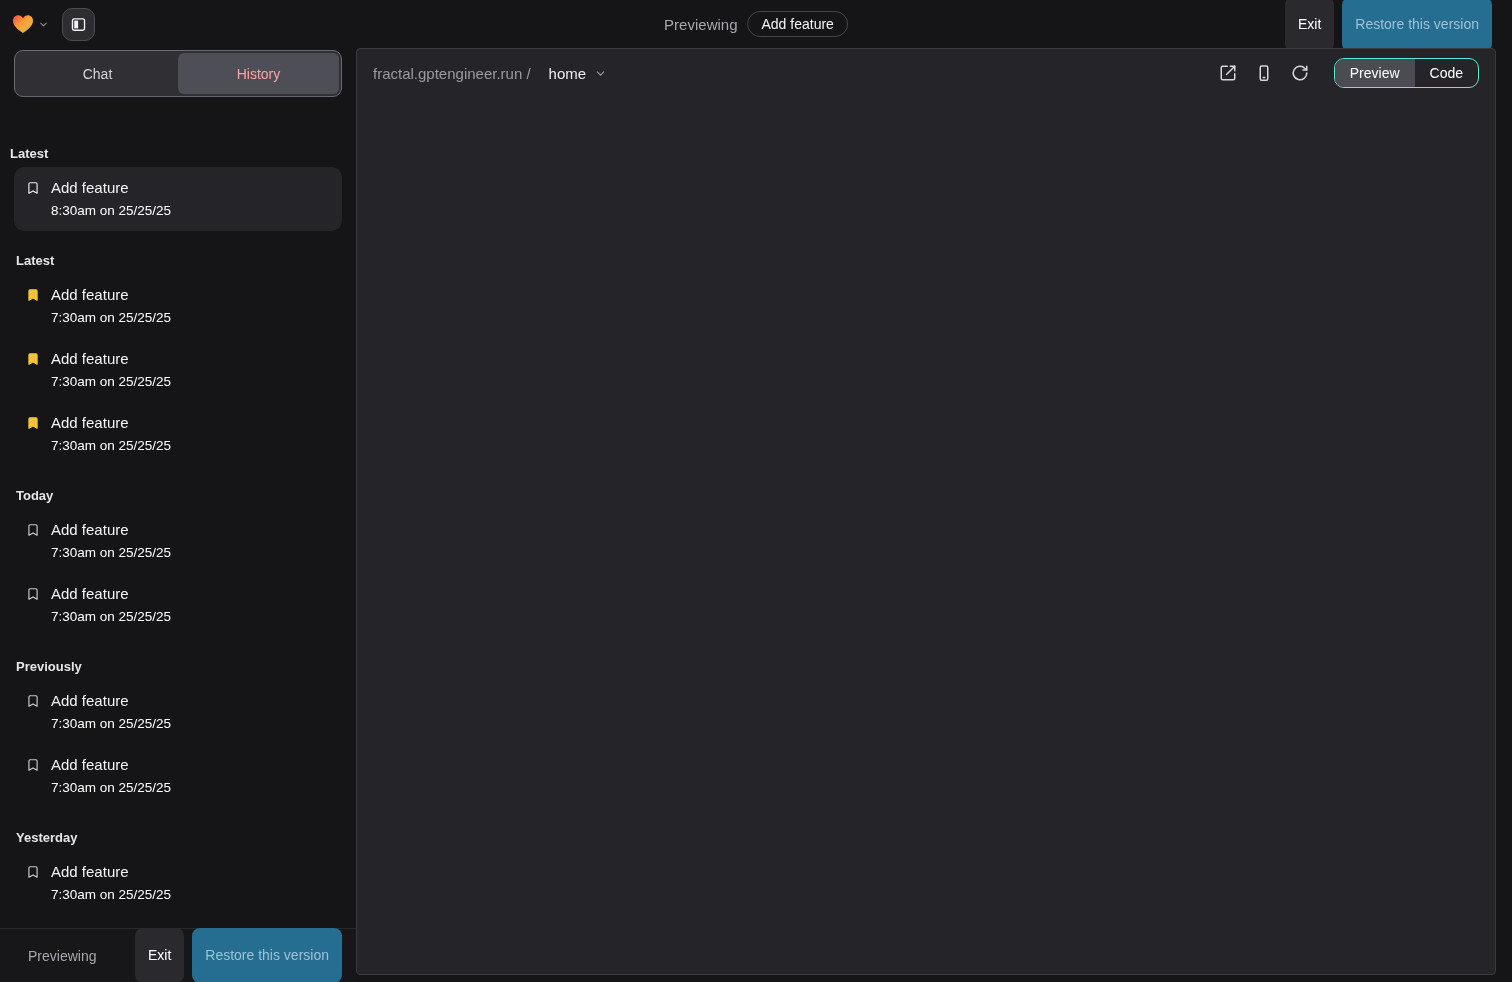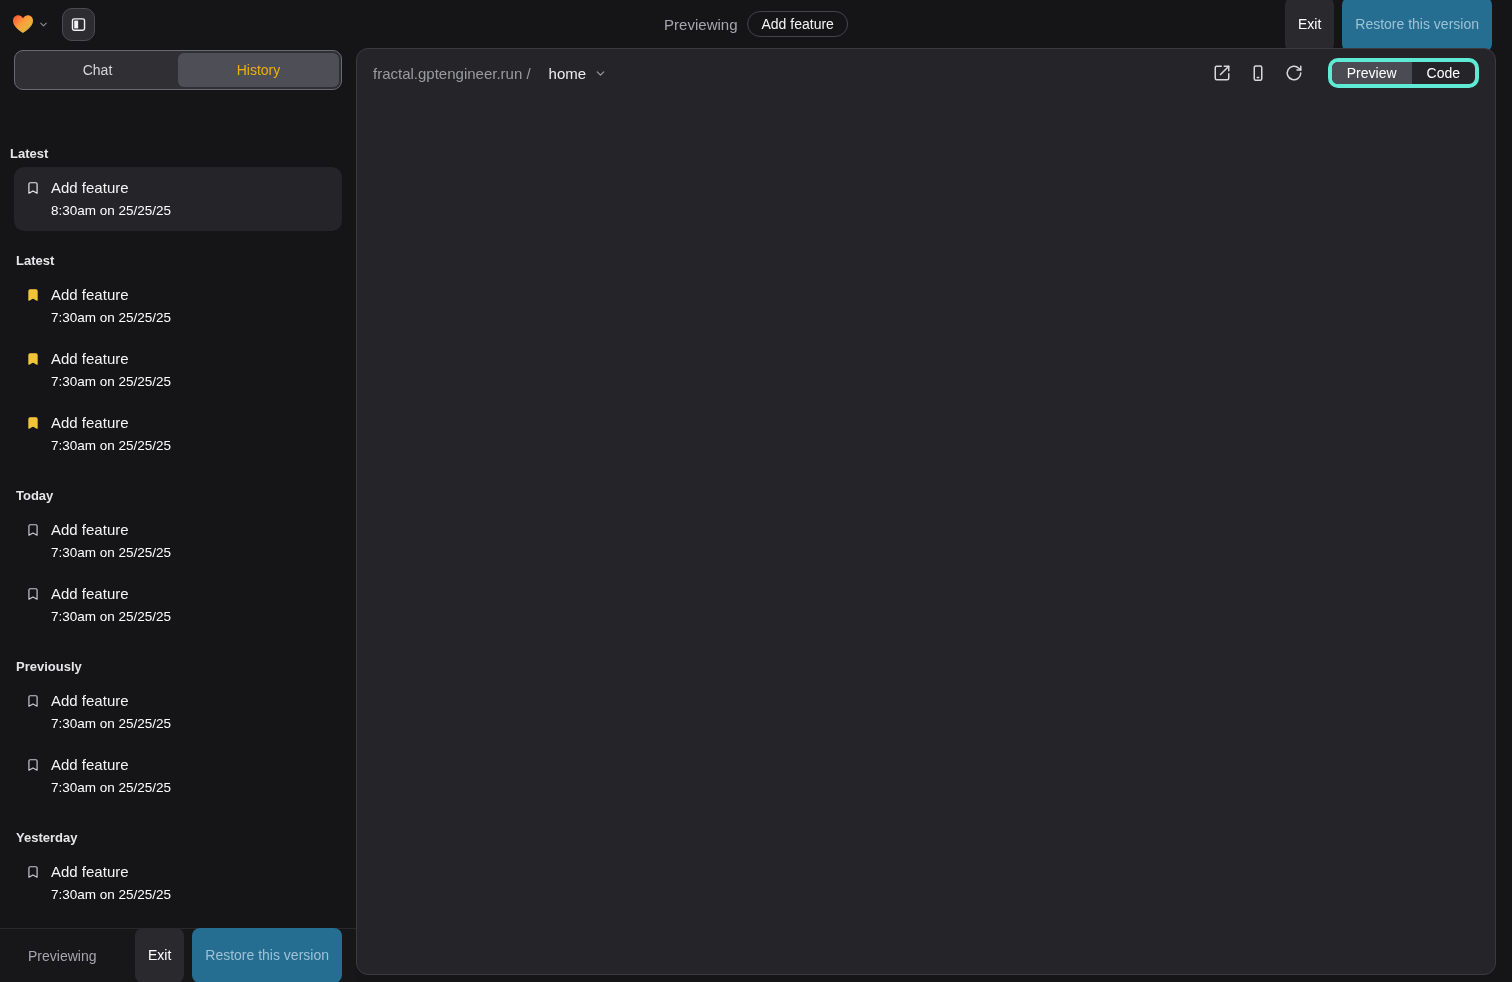--- a/index.html
+++ b/index.html
@@ -32,28 +32,28 @@
     color:#f4f4f5; font-size:14px; font-weight:500; background:transparent;
   }
   .topbar-right { position:absolute; right:20px; top:0; height:48px; display:flex; align-items:center; gap:8px; }
   .btn { border:none; border-radius:8px; font-size:14px; font-family:inherit; padding:19px 13px; cursor:pointer; line-height:17px; }
   .btn-dark { background:#29292e; color:#ffffff; }
   .btn-blue { background:#256e91; color:#9dc2d6; }
 
   
   .sidebar { position:absolute; left:0; top:48px; width:356px; bottom:0; }
   .tabs {
-    margin:2px 14px 0; height:40px; display:flex; padding:2px;
+    margin:2px 14px 0; height:47px; display:flex; padding:2px;
     background:#2f2f34; border:1px solid #696972; border-radius:9px;
   }
   .tab {
     flex:1; display:flex; align-items:center; justify-content:center;
     font-size:14px; color:#d6d6da; border-radius:6px; cursor:pointer; font-weight:500;
   }
-  .tab.active { background:#4e4e56; color:#eab308; }
+  .tab.active { background:#4e4e56; color:#fca5a5; }
 
   .history-list { position:absolute; top:86px; left:0; right:0; bottom:54px; overflow:hidden; }
   .section-label { margin:22px 16px 6px; font-size:13px; font-weight:600; color:#e6e6e9; }
   .history-list .section-label:first-child { margin-top:12px;margin-left:10px; }
   .hist-item {
     display:flex; align-items:flex-start; gap:11px;
     margin:0 14px; padding:10px 12px; border-radius:10px; cursor:pointer;
   }
   .hist-item.highlighted { background:#242429; }
   .hi-icon { flex:0 0 auto; padding-top:3px; color:#c9c9cf; }
@@ -66,31 +66,31 @@
     position:absolute; left:0; bottom:0; width:356px; height:54px;
     background:#17171a; border-top:1px solid rgba(255,255,255,0.08);
     display:flex; align-items:center; padding:0 14px; gap:8px;
   }
   .sidebar-footer .previewing-text { font-size:14px; margin-left:14px; }
   .sidebar-footer .btn-dark { margin-left:auto; }
 
   
   .preview-panel {
     position:absolute; left:356px; top:48px; right:16px; bottom:7px;
-    background:#252529; border:1px solid #3a3a40; border-radius:12px;
+    background:#252529; border:1px solid #3a3a40; border-radius:4px;
   }
   .panel-header { display:flex; align-items:center; height:48px; padding:0 16px; }
   .url-group { display:flex; align-items:center; gap:7px; font-size:15px; cursor:pointer; }
   .url-prefix { color:#9a9aa2; }
   .url-page { color:#ececf0; font-weight:500;margin-left:11px; }
   .url-chevron { color:#9a9aa2; margin-left:1px; }
   .panel-header-right { margin-left:auto; display:flex; align-items:center; gap:8px; }
   .icon-btn { width:28px; height:28px; display:flex; align-items:center; justify-content:center;
     color:#d8d8dc; background:transparent; border:none; cursor:pointer; }
-  .segment-control { display:flex; height:30px; border:4px solid #5eead4; border-radius:10px; overflow:hidden; margin-left:12px; }
+  .segment-control { display:flex; height:30px; border:1px solid #5eead4; border-radius:10px; overflow:hidden; margin-left:12px; }
   .segment { display:flex; align-items:center; padding:0 15px; font-size:14px; font-weight:500; color:#ffffff; cursor:pointer; }
   .segment.active { background:#4b4b53; }
   .panel-body { position:absolute; top:48px; left:0; right:0; bottom:0; }
 </style>
 </head>
 <body>
 
 <div class="topbar">
   <div class="topbar-left">
     <div class="logo-wrap">

